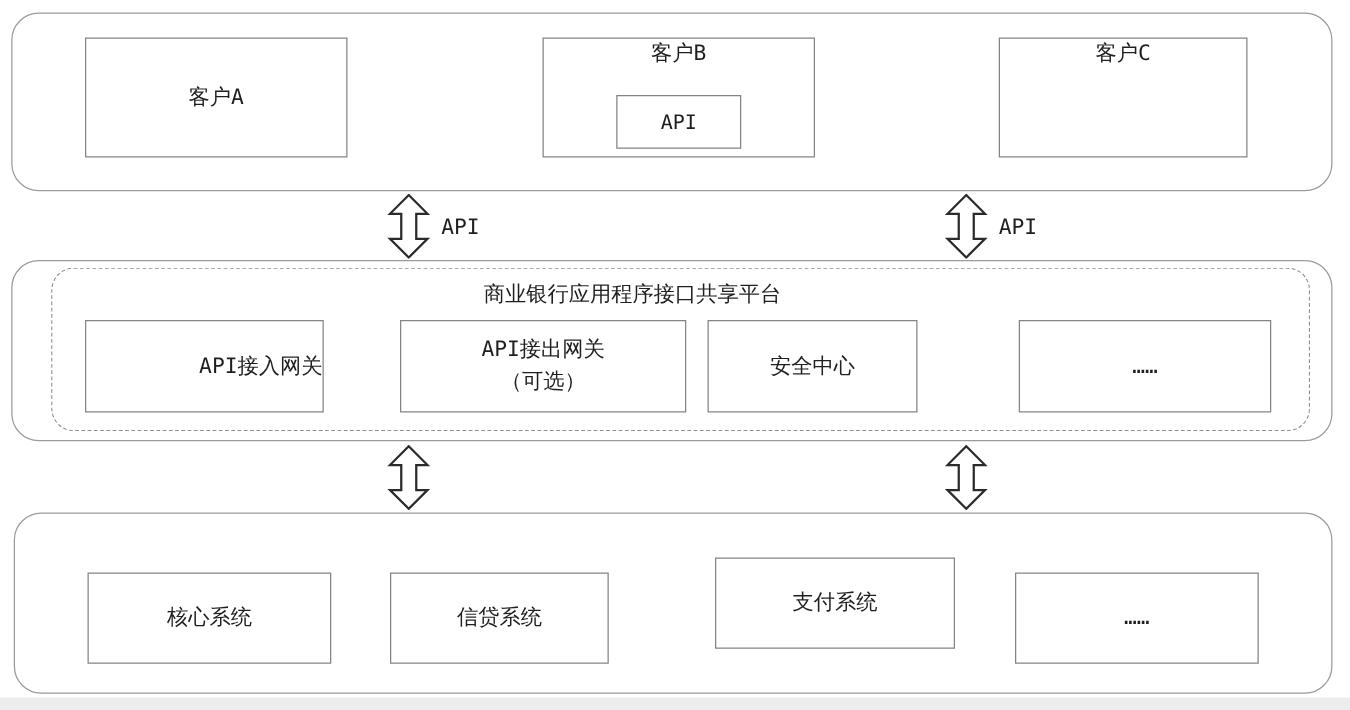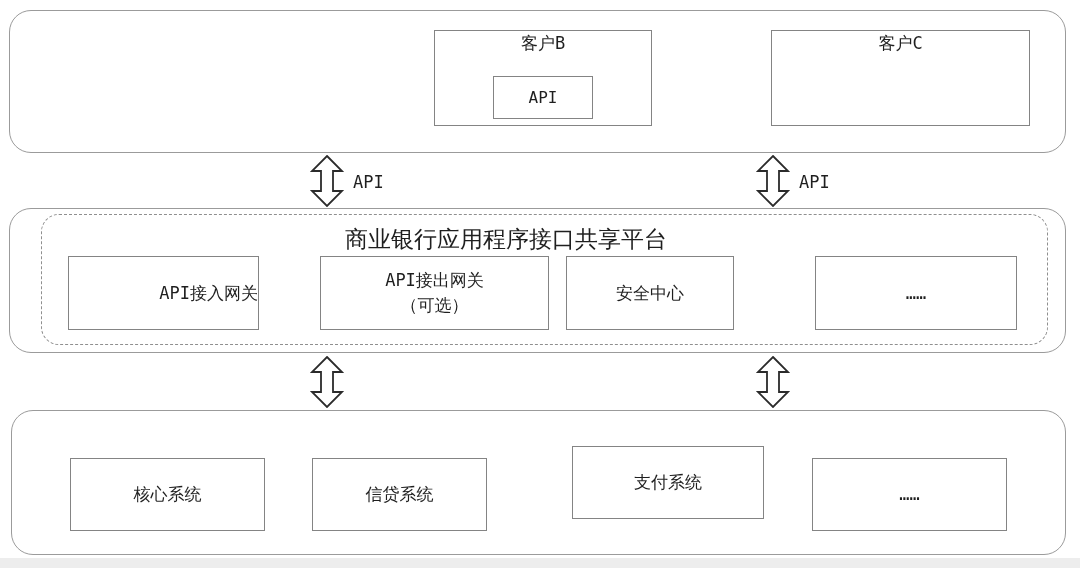--- a/index.html
+++ b/index.html
@@ -54,21 +54,21 @@
   .dashed-frame{
     position:absolute;
     border:1px dashed var(--dash-border);
     border-radius:18px;
     background:transparent;
   }
   .platform-title{
     position:absolute;
     left:41px;top:224px;width:930px;
     text-align:center;
-    font-size:23px;
+    font-size:17px;
     color:var(--text);
   }
   .arrow{
     position:absolute;
     width:36px;height:52px;
   }
   .arrow svg{display:block;width:100%;height:100%;}
   .arrow-label{
     position:absolute;
     font-size:17px;
@@ -80,29 +80,32 @@
     background:#ededed;
   }
 </style>
 </head>
 <body>
 
 <div class="canvas">
 
   <div class="layer" style="left:9px;top:10px;width:1057px;height:143px;"></div>
 
+  <div class="box" style="left:68px;top:30px;width:210px;height:96px;">
+    <span>客户A</span>
+  </div>
 
   <div class="box titled" style="left:434px;top:30px;width:218px;height:96px;">
     <span>客户B</span>
     <div class="subbox" style="left:58px;top:45px;width:100px;height:43px;">
       <span>API</span>
     </div>
   </div>
 
-  <div class="box titled" style="left:771px;top:30px;width:259px;height:96px;">
+  <div class="box titled" style="left:799px;top:30px;width:199px;height:96px;">
     <span>客户C</span>
   </div>
 
   <div class="arrow" style="left:309px;top:155px;">
     <svg viewBox="0 0 36 52" xmlns="http://www.w3.org/2000/svg">
       <polygon points="18,1 33,16 24,16 24,36 33,36 18,51 3,36 12,36 12,16 3,16" fill="#ffffff" stroke="var(--arrow-stroke)" stroke-width="1.8" stroke-linejoin="miter"></polygon>
     </svg>
   </div>
   <span class="arrow-label" style="left:353px;top:172px;">API</span>
 

